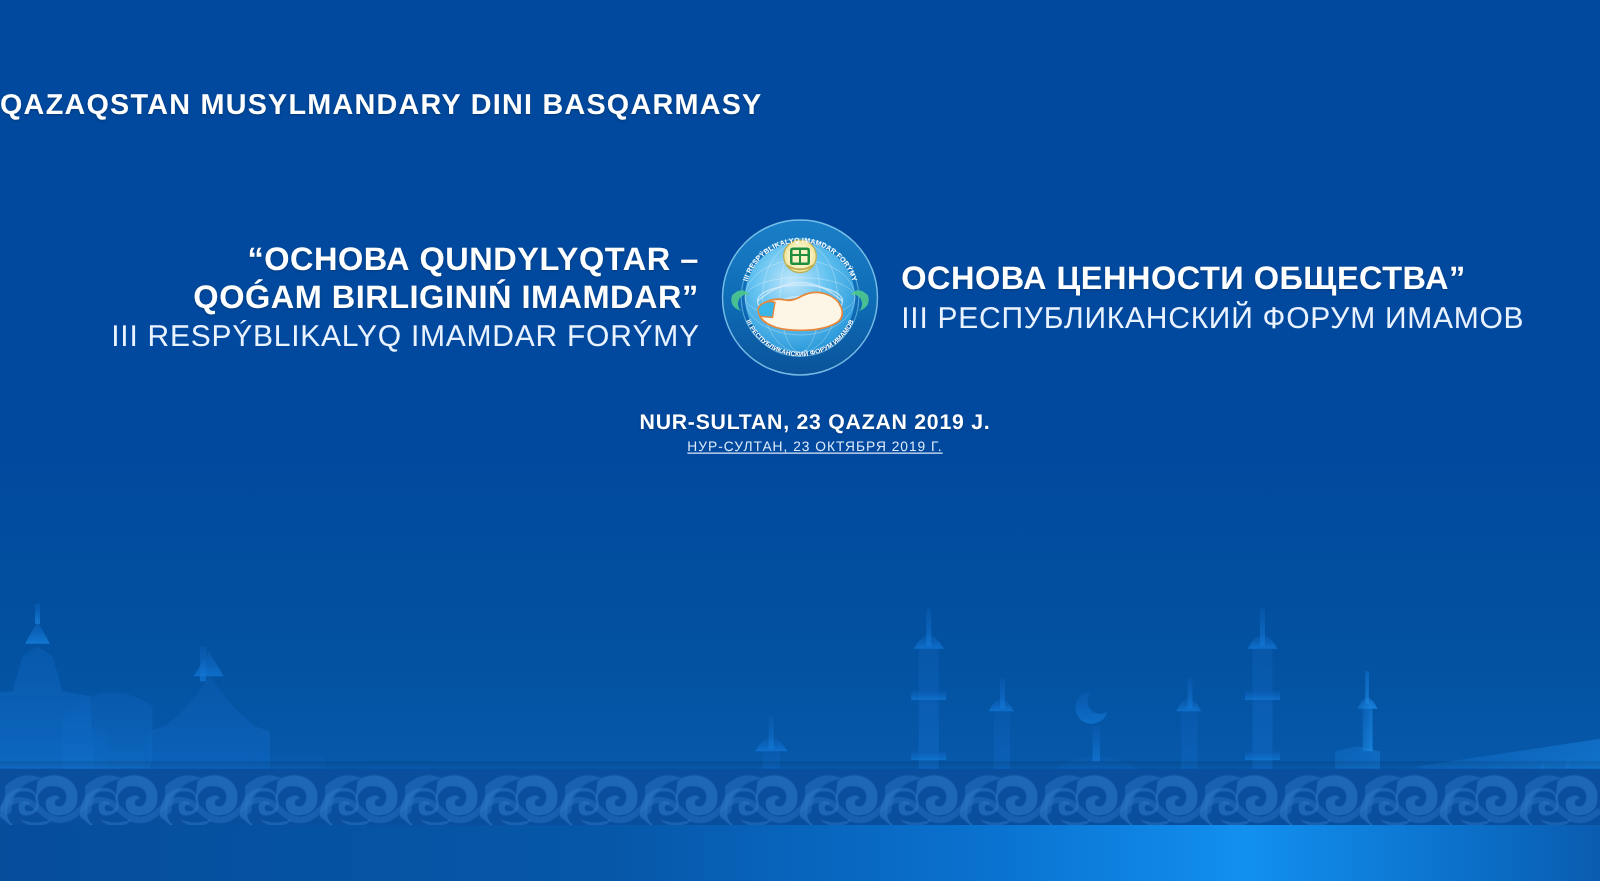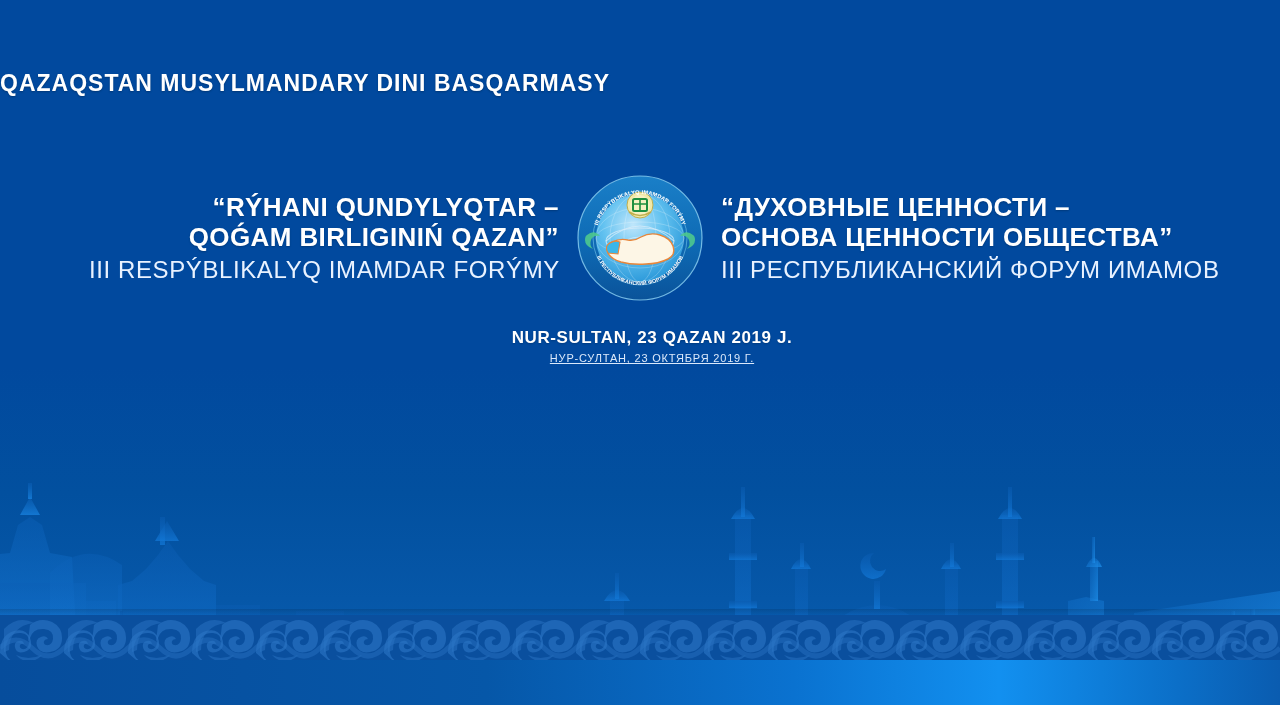--- a/index.html
+++ b/index.html
@@ -240,22 +240,22 @@
     </svg>
   </div>
 
   <div class="bottom-bar"></div>
 
   <div class="top-title">QAZAQSTAN MUSYLMANDARY DINI BASQARMASY</div>
 
   <div class="center-block">
 
     <div class="title-col left">
-      <div class="quote-line">“RÝHANI QUNDYLYQTAR –</div>
-      <div class="quote-line">QOǴAM BIRLIGINIŃ QAZAN”</div>
+      <div class="quote-line">“ОСНОВА QUNDYLYQTAR –</div>
+      <div class="quote-line">QOǴAM BIRLIGINIŃ IMAMDAR”</div>
       <div class="sub-line">III RESPÝBLIKALYQ IMAMDAR FORÝMY</div>
     </div>
 
     <div class="emblem">
       <svg viewBox="0 0 126 126" xmlns="http://www.w3.org/2000/svg">
         <defs>
           <radialGradient id="globeG" cx="42%" cy="35%" r="75%">
             <stop offset="0%" stop-color="#bfe6fb"></stop>
             <stop offset="45%" stop-color="#63c2f0"></stop>
             <stop offset="100%" stop-color="#1d8ed4"></stop>
@@ -310,21 +310,20 @@
         <text font-family="Liberation Sans, sans-serif" font-size="5.6" font-weight="bold" fill="#ffffff" letter-spacing="0.15">
           <textPath href="#arcTop" startOffset="50%" text-anchor="middle">III RESPÝBLIKALYQ IMAMDAR FORÝMY</textPath>
         </text>
         <text font-family="Liberation Sans, sans-serif" font-size="5.2" font-weight="bold" fill="#ffffff" letter-spacing="0.1">
           <textPath href="#arcBot" startOffset="50%" text-anchor="middle">III РЕСПУБЛИКАНСКИЙ ФОРУМ ИМАМОВ</textPath>
         </text>
       </svg>
     </div>
 
     <div class="title-col right">
-      <div class="quote-line">“ДУХОВНЫЕ ЦЕННОСТИ –</div>
       <div class="quote-line">ОСНОВА ЦЕННОСТИ ОБЩЕСТВА”</div>
       <div class="sub-line">III РЕСПУБЛИКАНСКИЙ ФОРУМ ИМАМОВ</div>
     </div>
   </div>
 
   <div class="date-block">
     <div class="date-kz">NUR-SULTAN, 23 QAZAN 2019 J.</div>
     <div class="date-ru">НУР-СУЛТАН, 23 ОКТЯБРЯ 2019 Г.</div>
   </div>
 

